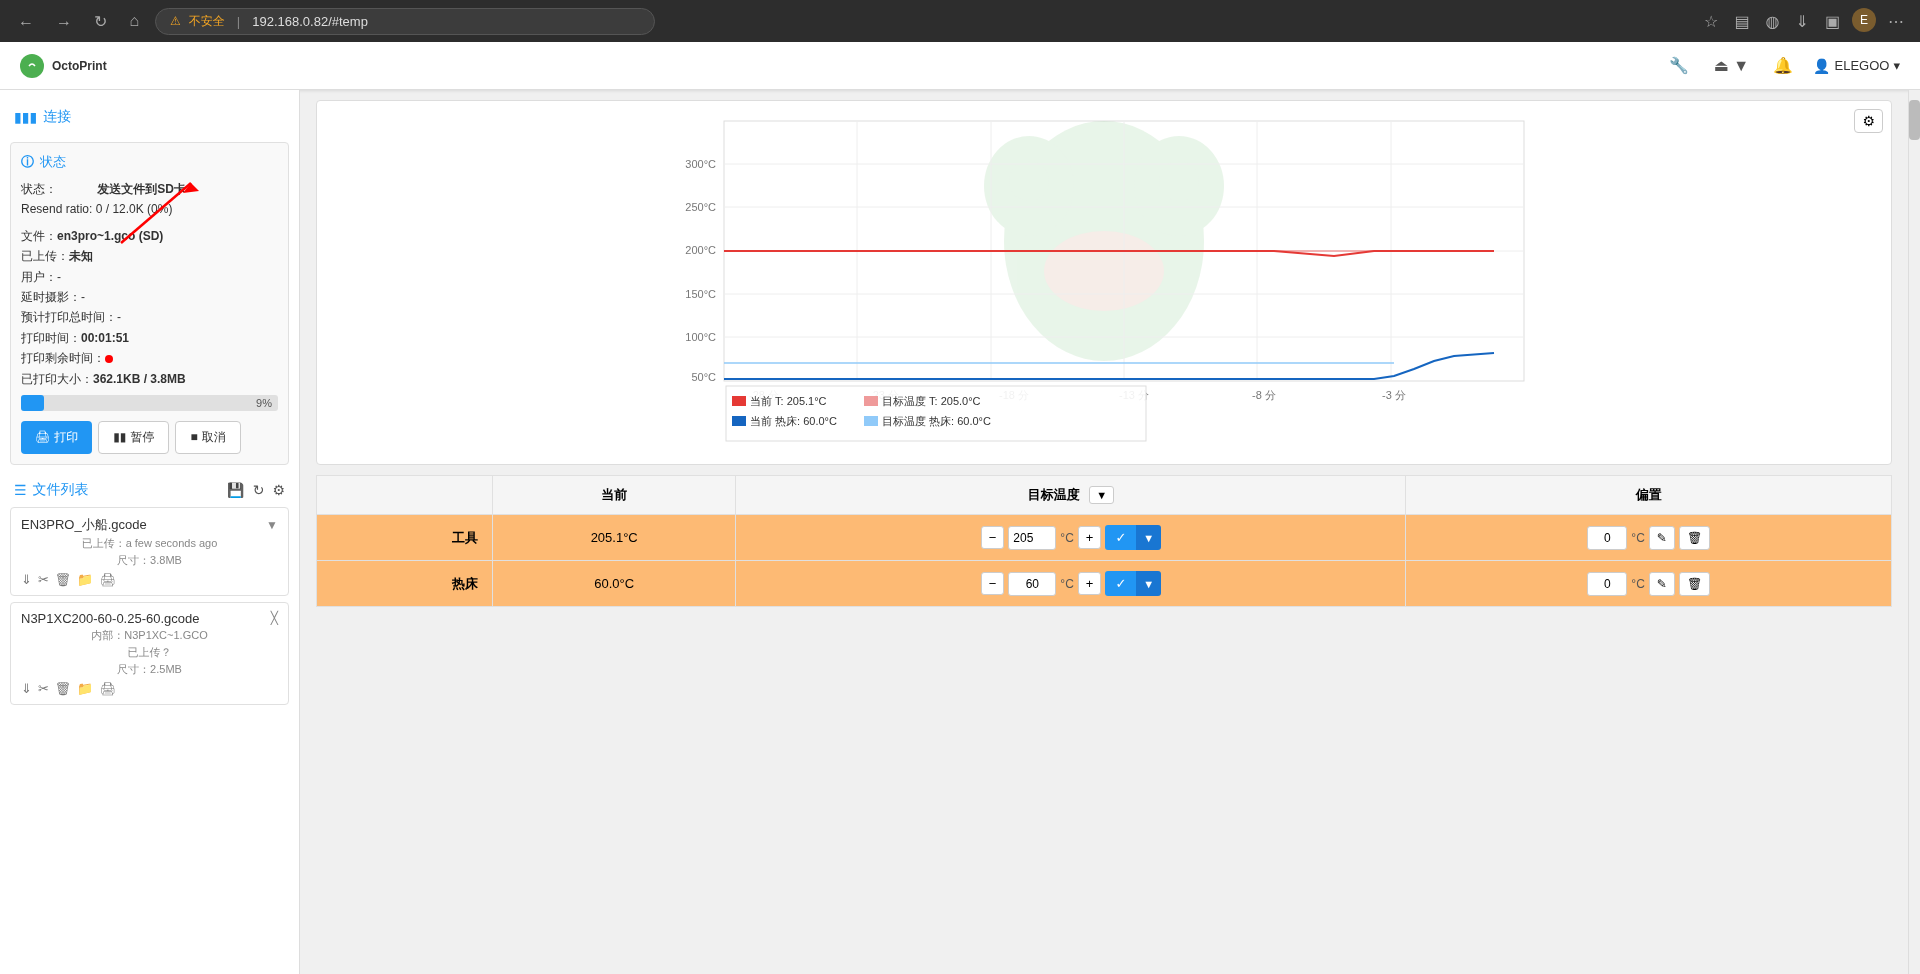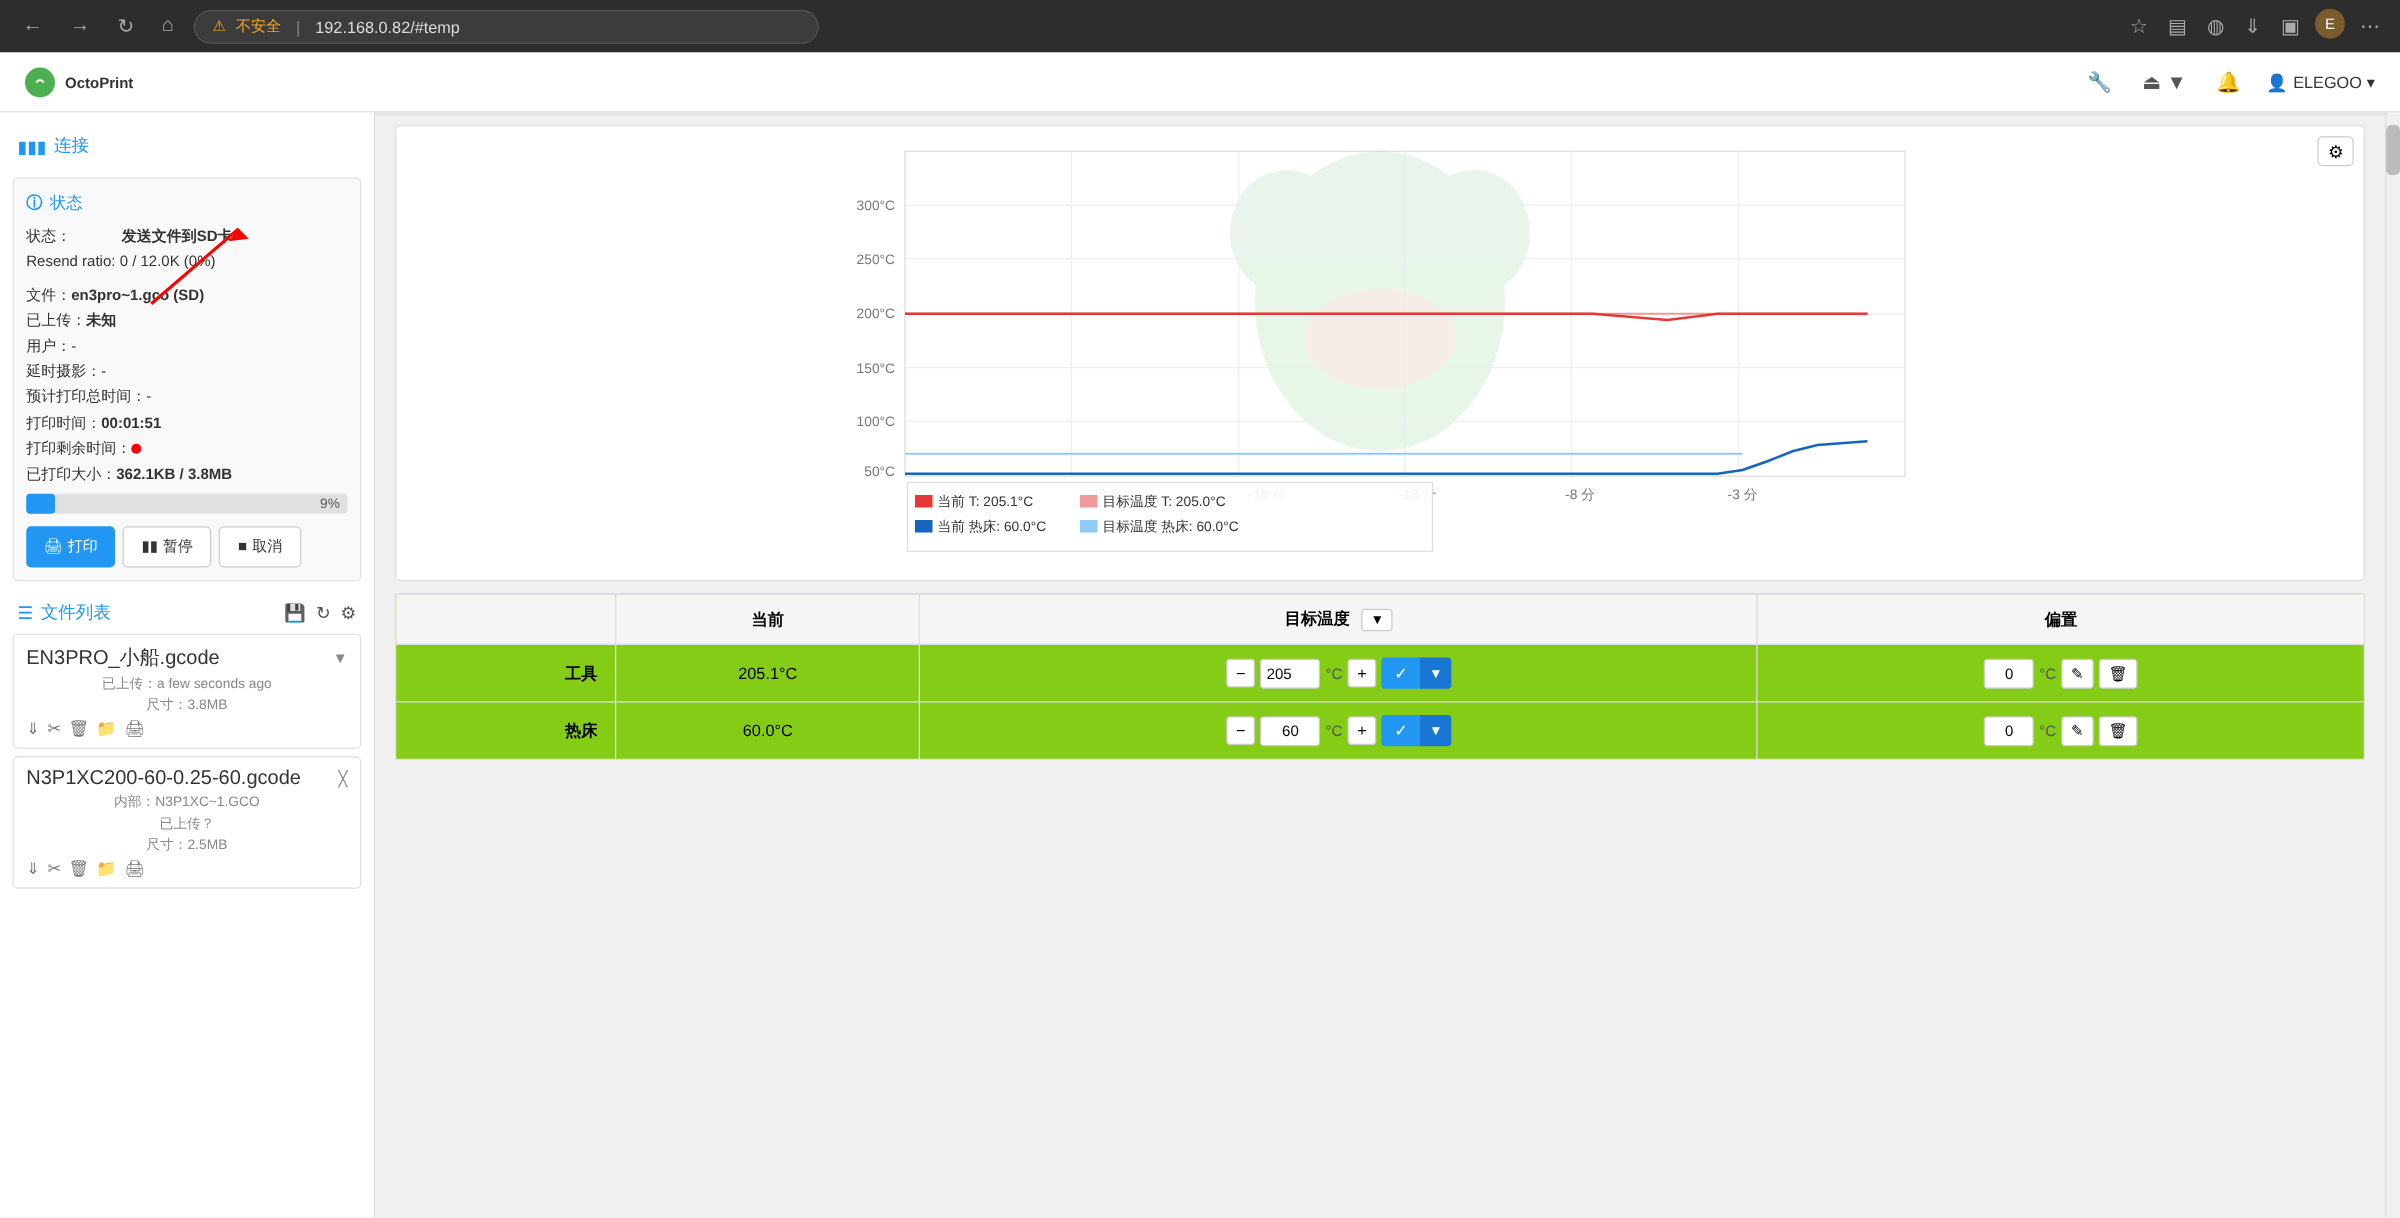--- a/index.html
+++ b/index.html
@@ -202,21 +202,21 @@
       border-radius: 4px;
       padding: 8px 10px;
       margin-bottom: 6px;
       background: #fff;
     }
     .file-item-header {
       display: flex;
       align-items: center;
       justify-content: space-between;
     }
-    .file-name { font-size: 16px; color: #333; font-weight: 500; }
+    .file-name { font-size: 13px; color: #333; font-weight: 500; }
     .file-meta { font-size: 11px; color: #888; margin: 2px 0; text-align: center; }
     .file-actions {
       display: flex; gap: 6px; font-size: 13px; color: #777; margin-top: 4px;
     }
     .file-actions span { cursor: pointer; }
 
     
     .right-panel {
       flex: 1;
       padding: 10px 16px;
@@ -261,21 +261,21 @@
       padding: 3px 7px;
       cursor: pointer;
       font-size: 14px;
     }
     .chart-svg-wrapper {
       width: 100%;
     }
 
     
     .temp-table {
-      background: #84cc16;
+      background: #fdba74;
       border: 1px solid #ddd;
       border-radius: 4px;
       width: 100%;
       border-collapse: collapse;
     }
     .temp-table th, .temp-table td {
       padding: 10px 14px;
       border: 1px solid #e0e0e0;
       text-align: center;
       font-size: 13px;

